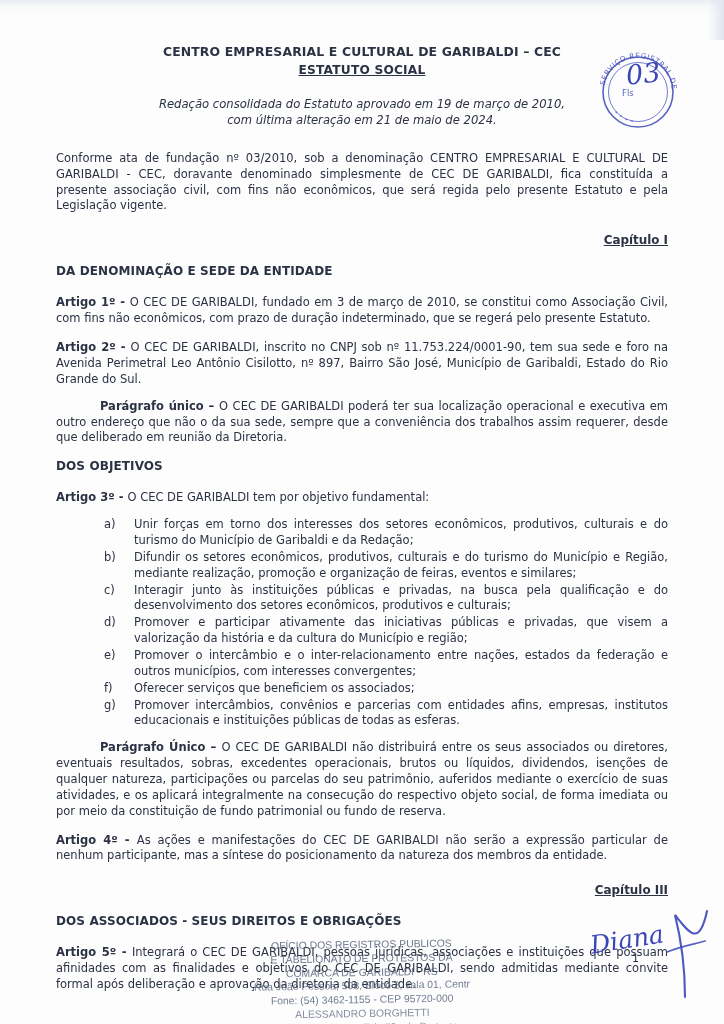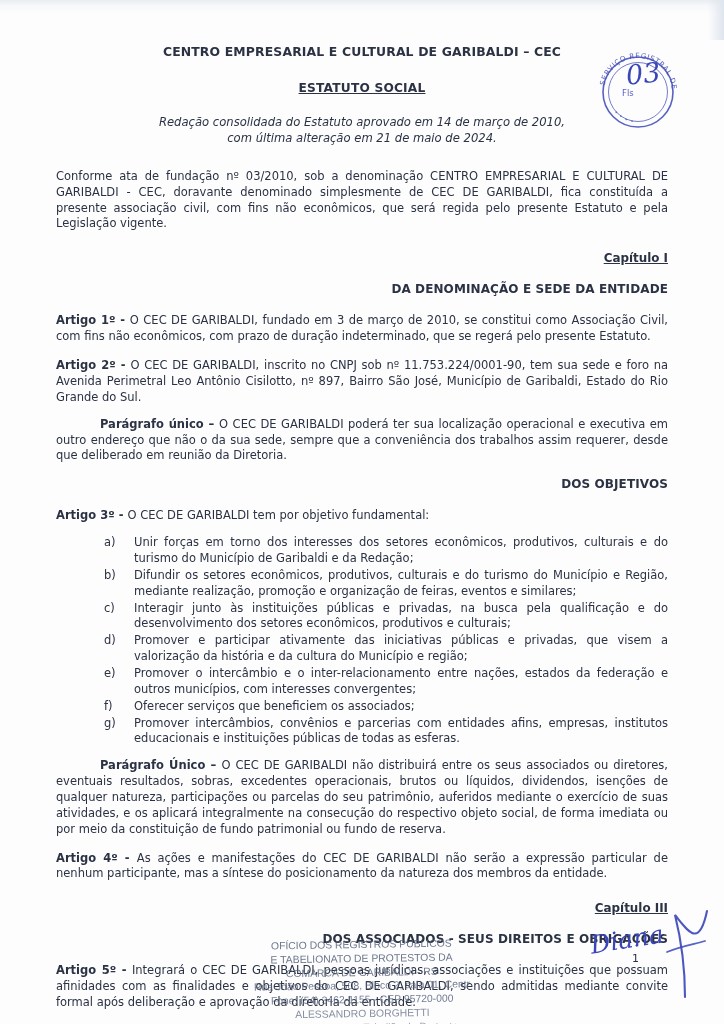--- a/index.html
+++ b/index.html
@@ -38,21 +38,21 @@
     left: 56px;
     right: 56px;
     top: 44px;
   }
 
   .doc-title {
     text-align: center;
     font-weight: bold;
     font-size: 12.4px;
     letter-spacing: 0.15px;
-    margin: 0 0 22px 0;
+    margin: 0 0 4px 0;
   }
   .doc-subtitle {
     text-align: center;
     font-weight: bold;
     font-size: 12.2px;
     letter-spacing: 0.2px;
     margin: 0 0 19px 0;
     text-decoration: underline;
   }
   .doc-note {
@@ -77,21 +77,21 @@
   }
 
   .chapter {
     text-align: right;
     font-weight: bold;
     font-size: 11.9px;
     text-decoration: underline;
     margin: 19px 0 17px 0;
   }
   .chapter-sub {
-    text-align: right;
+    text-align: left;
     font-weight: bold;
     font-size: 12px;
     letter-spacing: 0.1px;
     margin: 2px 0 17px 0;
   }
 
   .art-label { font-weight: bold; }
 
   ol.letter-list {
     list-style: none;
@@ -210,21 +210,21 @@
       <text x="30" y="50" font-family="DejaVu Sans, sans-serif" font-size="8.5" fill="#3a46b8" opacity="0.85">Fls</text>
     </svg>
   </div>
   <div class="seal-hand">03</div>
 
   <div class="content">
 
     <div class="doc-title">CENTRO EMPRESARIAL E CULTURAL DE GARIBALDI – CEC</div>
     <div class="doc-subtitle">ESTATUTO SOCIAL</div>
     <div class="doc-note">
-      <span>Redação consolidada do Estatuto aprovado em 14 de março de 2010,</span><br>
+      <span>Redação consolidada do Estatuto aprovado em 19 de março de 2010,</span><br>
       <span>com última alteração em 21 de maio de 2024.</span>
     </div>
 
     <p class="body">Conforme ata de fundação nº 03/2010, sob a denominação CENTRO EMPRESARIAL E CULTURAL DE GARIBALDI - CEC, doravante denominado simplesmente de CEC DE GARIBALDI, fica constituída a presente associação civil, com fins não econômicos, que será regida pelo presente Estatuto e pela Legislação vigente.</p>
 
     <div class="chapter">Capítulo I</div>
     <div class="chapter-sub">DA DENOMINAÇÃO E SEDE DA ENTIDADE</div>
 
     <p class="body">
       <span class="art-label">Artigo 1º - </span><span>O CEC DE GARIBALDI, fundado em 3 de março de 2010, se constitui como Associação Civil, com fins não econômicos, com prazo de duração indeterminado, que se regerá pelo presente Estatuto.</span>

